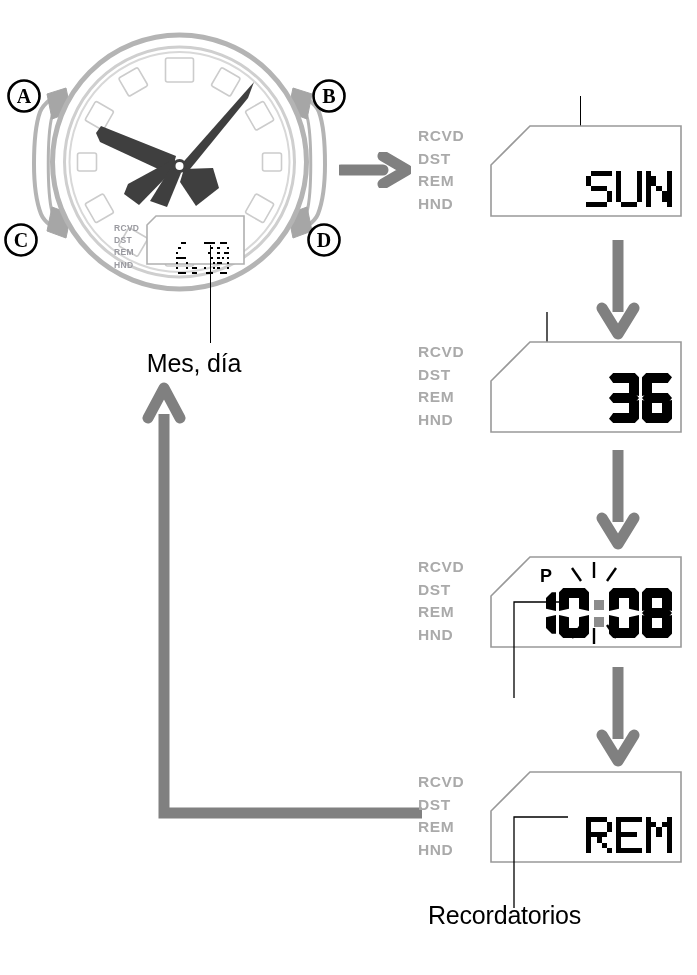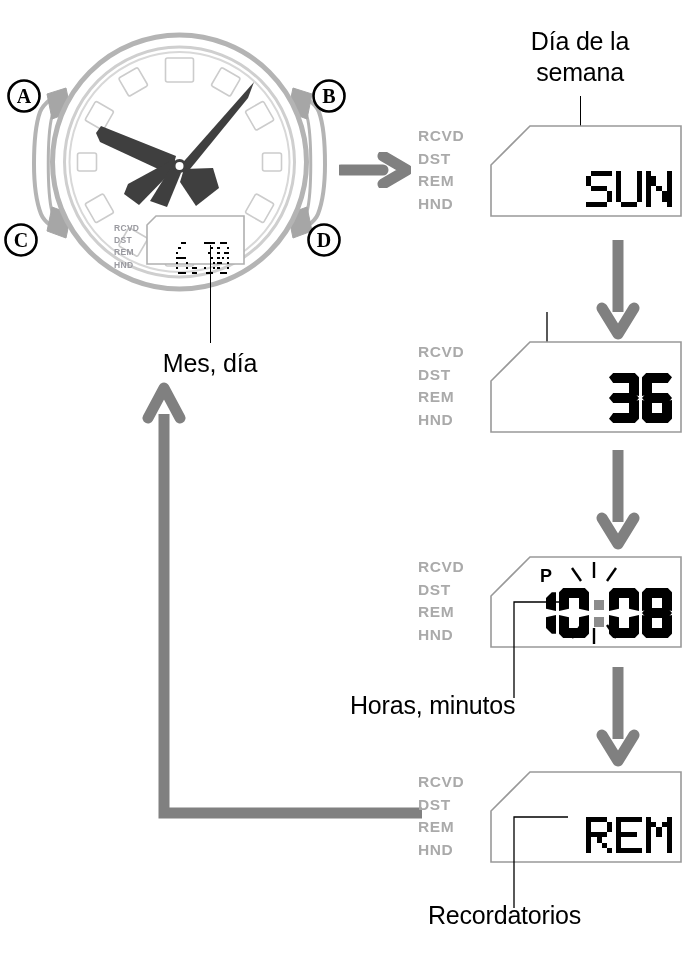--- a/index.html
+++ b/index.html
@@ -247,21 +247,21 @@
     </svg>
   </div>
   <div class="abs" style="left:306px; top:222px;">
     <svg width="36" height="36" viewBox="0 0 36 36" xmlns="http://www.w3.org/2000/svg">
       <circle cx="18" cy="18" r="15.5" fill="#ffffff" stroke="#000000" stroke-width="2.6"></circle>
       <text x="18" y="25" text-anchor="middle" font-family="Liberation Serif, serif" font-size="20" font-weight="bold" fill="#000000" id="lbl-d">D</text>
     </svg>
   </div>
 
   <div class="leader v" style="left:210px; top:245px; height:98px;"></div>
-  <div class="callout center" style="left:120px; top:348px; width:180px;">Mes, día</div>
+  <div class="callout center" style="left:104px; top:348px; width:180px;">Mes, día</div>
 
   <div class="arrow" style="left:339px; top:152px;">
     <svg width="72" height="36" viewBox="0 0 72 36" xmlns="http://www.w3.org/2000/svg">
       <path d="M2 18 L44 18" stroke="#808080" stroke-width="11" stroke-linecap="round" fill="none"></path>
       <path d="M44 4 L68 18 L44 32" stroke="#808080" stroke-width="11" stroke-linecap="round" stroke-linejoin="round" fill="none"></path>
     </svg>
   </div>
 
   <div class="arrow" style="left:596px; top:238px;">
     <svg width="44" height="104" viewBox="0 0 44 104" xmlns="http://www.w3.org/2000/svg">
@@ -284,22 +284,20 @@
     </svg>
   </div>
 
   <div class="arrow" style="left:140px; top:370px;">
     <svg width="290" height="460" viewBox="0 0 290 460" xmlns="http://www.w3.org/2000/svg">
       <path d="M282 443 L24 443 L24 44" stroke="#808080" stroke-width="11" fill="none" stroke-linejoin="miter"></path>
       <path d="M8 48 L24 18 L40 48" stroke="#808080" stroke-width="11" stroke-linecap="round" stroke-linejoin="round" fill="none"></path>
     </svg>
   </div>
 
-  <div class="callout center" style="left:470px; top:26px; width:220px;">Día de la</div>
-  <div class="callout center" style="left:470px; top:57px; width:220px;">semana</div>
   <div class="leader v" style="left:580px; top:96px; height:62px;"></div>
 
   <div class="panel" style="left:418px; top:125px;">
     <div class="indicators">
       <div>RCVD</div>
       <div>DST</div>
       <div>REM</div>
       <div>HND</div>
     </div>
     <div class="screen">
@@ -452,21 +450,20 @@
             </span>
           </span>
         </div>
     </div>
   </div>
   <div class="abs" style="left:460px; top:600px;">
     <svg width="110" height="100" viewBox="0 0 110 100" xmlns="http://www.w3.org/2000/svg">
       <path d="M108 2 L54 2 L54 98" stroke="#000000" stroke-width="1.3" fill="none"></path>
     </svg>
   </div>
-  <div class="callout" style="left:350px; top:690px; width:280px;">Horas, minutos</div>
 
   <div class="panel" style="left:418px; top:771px;">
     <div class="indicators">
       <div>RCVD</div>
       <div>DST</div>
       <div>REM</div>
       <div>HND</div>
     </div>
     <div class="screen">
       <svg width="192" height="92" viewBox="0 0 192 92" xmlns="http://www.w3.org/2000/svg">

